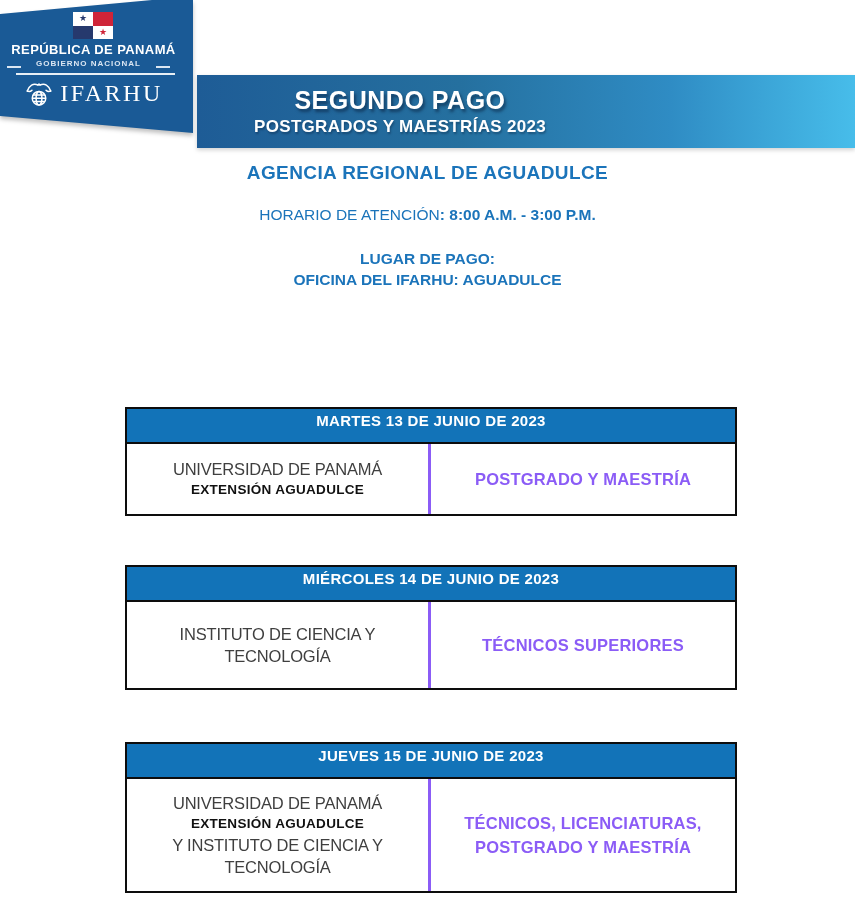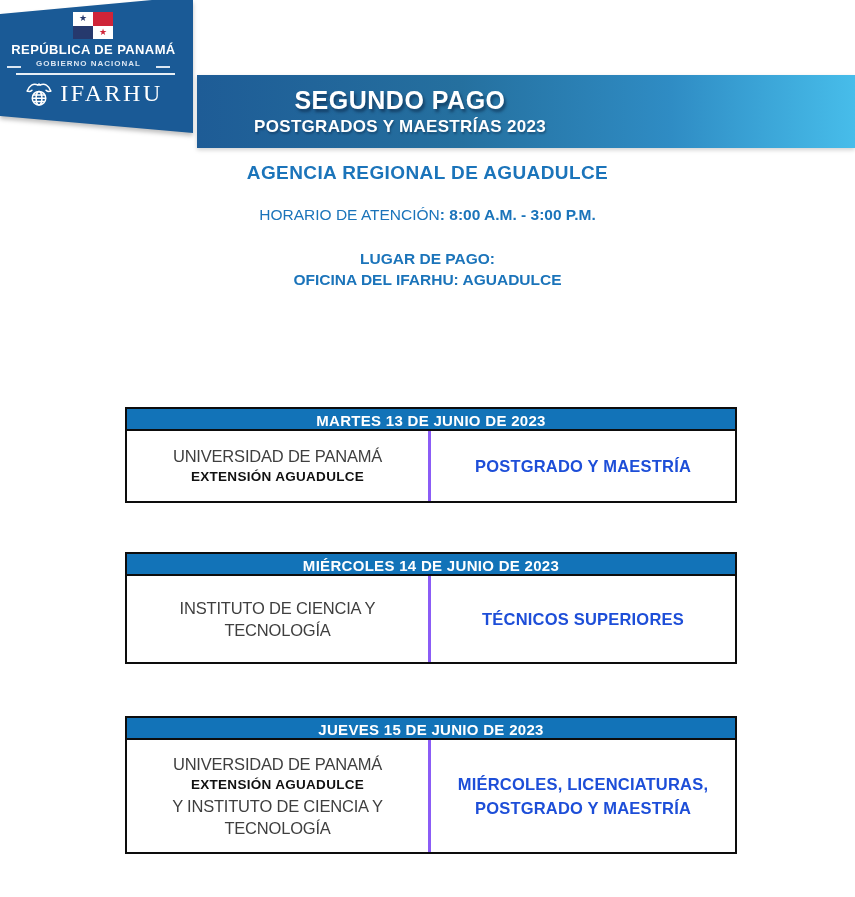--- a/index.html
+++ b/index.html
@@ -113,21 +113,21 @@
   }
   .pay-table {
     border: 2px solid #0d0d0d;
     background: #fff;
   }
   .pay-table:nth-child(1) { margin-bottom: 49px; }
   .pay-table:nth-child(2) { margin-bottom: 52px; }
   .table-header {
     background: #1273b8;
     border-bottom: 2px solid #0d0d0d;
-    height: 22px; line-height: 23px;
+    height: 35px; line-height: 23px;
     text-align: center;
     color: #ffffff; font-size: 15px; font-weight: 700; letter-spacing: 0.3px;
   }
   .table-body { display: flex; }
   .pay-table:nth-child(1) .table-body { height: 70px; }
   .pay-table:nth-child(2) .table-body { height: 86px; }
   .pay-table:nth-child(3) .table-body { height: 112px; }
   .cell {
     display: flex; flex-direction: column;
     align-items: center; justify-content: center;
@@ -137,21 +137,21 @@
   .cell.category { width: 50%; }
   .org-main {
     color: #3f3f3f; font-size: 16.5px; font-weight: 400;
     line-height: 22px; letter-spacing: -0.2px;
   }
   .org-sub {
     color: #111; font-size: 13.5px; font-weight: 700;
     line-height: 20px; letter-spacing: 0.3px;
   }
   .category-line {
-    color: #1d4ed8; font-size: 16.5px; font-weight: 700;
+    color: #8b5cf6; font-size: 16.5px; font-weight: 700;
     line-height: 24px; letter-spacing: 0.2px;
   }
 </style>
 </head>
 <body>
 
 <div class="page">
 
   <div class="logo-wrap">
     <div class="logo-block">
@@ -236,20 +236,20 @@
   <div class="pay-table">
     <div class="table-header">JUEVES 15 DE JUNIO DE 2023</div>
     <div class="table-body">
       <div class="cell institution">
             <div class="org-main">UNIVERSIDAD DE PANAMÁ</div>
             <div class="org-sub">EXTENSIÓN AGUADULCE</div>
             <div class="org-main">Y INSTITUTO DE CIENCIA Y</div>
             <div class="org-main">TECNOLOGÍA</div>
           </div>
       <div class="cell category">
-            <div class="category-line">MIÉRCOLES, LICENCIATURAS,</div>
+            <div class="category-line">TÉCNICOS, LICENCIATURAS,</div>
             <div class="category-line">POSTGRADO Y MAESTRÍA</div>
           </div>
     </div>
   </div>
 </div>
 
 </div>
 
 </body></html>

